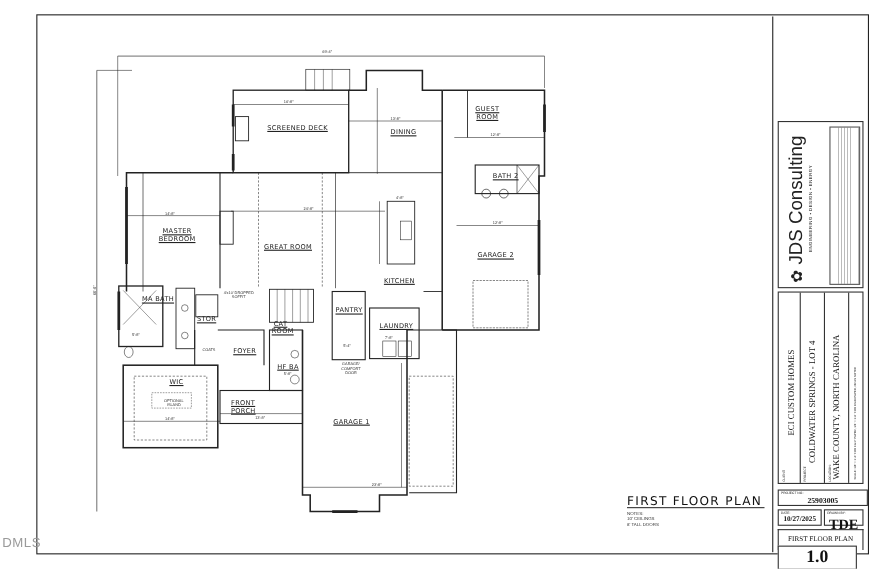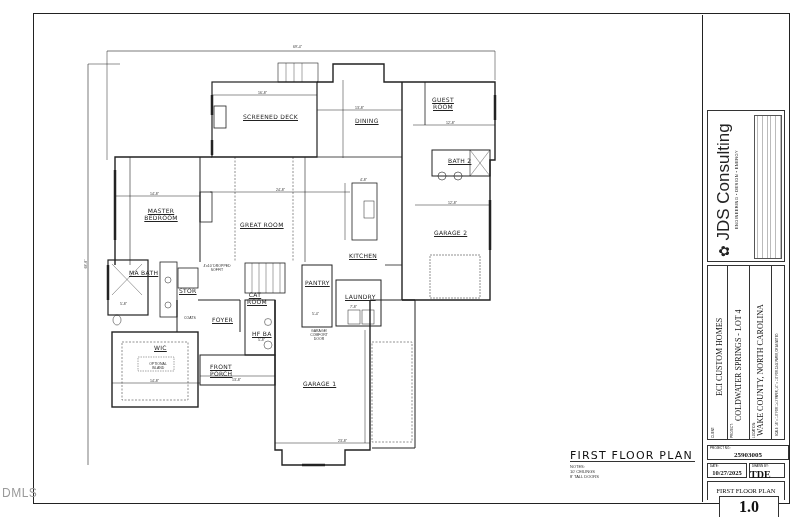--- a/index.html
+++ b/index.html
@@ -197,24 +197,24 @@
     <div style="position:absolute;left:2px;top:0;font-size:3px;">PROJECT NO.:</div>
     <div style="position:absolute;left:0;right:0;top:5px;text-align:center;font-family:'Liberation Serif',serif;font-weight:bold;font-size:7px;">25903005</div>
   </div>
 
   <div class="tb-box" style="left:4px;top:448px;width:40px;height:15px;">
     <div style="position:absolute;left:2px;top:0;font-size:3px;">DATE:</div>
     <div style="position:absolute;left:0;right:0;top:5px;text-align:center;font-family:'Liberation Serif',serif;font-weight:bold;font-size:6.5px;">10/27/2025</div>
   </div>
   <div class="tb-box" style="left:46px;top:448px;width:36px;height:15px;">
     <div style="position:absolute;left:2px;top:0;font-size:3px;">DRAWN BY:</div>
-    <div style="position:absolute;left:0;right:0;top:5px;text-align:left;font-family:'Liberation Serif',serif;font-weight:bold;font-size:10px;">TDE</div>
+    <div style="position:absolute;left:0;right:0;top:5px;text-align:center;font-family:'Liberation Serif',serif;font-weight:bold;font-size:13px;">TDE</div>
   </div>
 
   <div class="tb-box" style="left:4px;top:466px;width:78px;height:19px;border-bottom:none;">
     <div style="position:absolute;left:0;right:0;top:5px;text-align:center;font-family:'Liberation Serif',serif;font-size:6.5px;">FIRST FLOOR PLAN</div>
   </div>
-  <div class="tb-box" style="left:16px;top:481px;width:60px;height:22px;">
+  <div class="tb-box" style="left:4px;top:481px;width:72px;height:22px;">
     <div style="position:absolute;left:0;right:0;top:1px;text-align:center;font-family:'Liberation Serif',serif;font-weight:bold;font-size:16px;">1.0</div>
   </div>
 </div>
 
 <div class="watermark">DMLS</div>
 
 </body></html>

